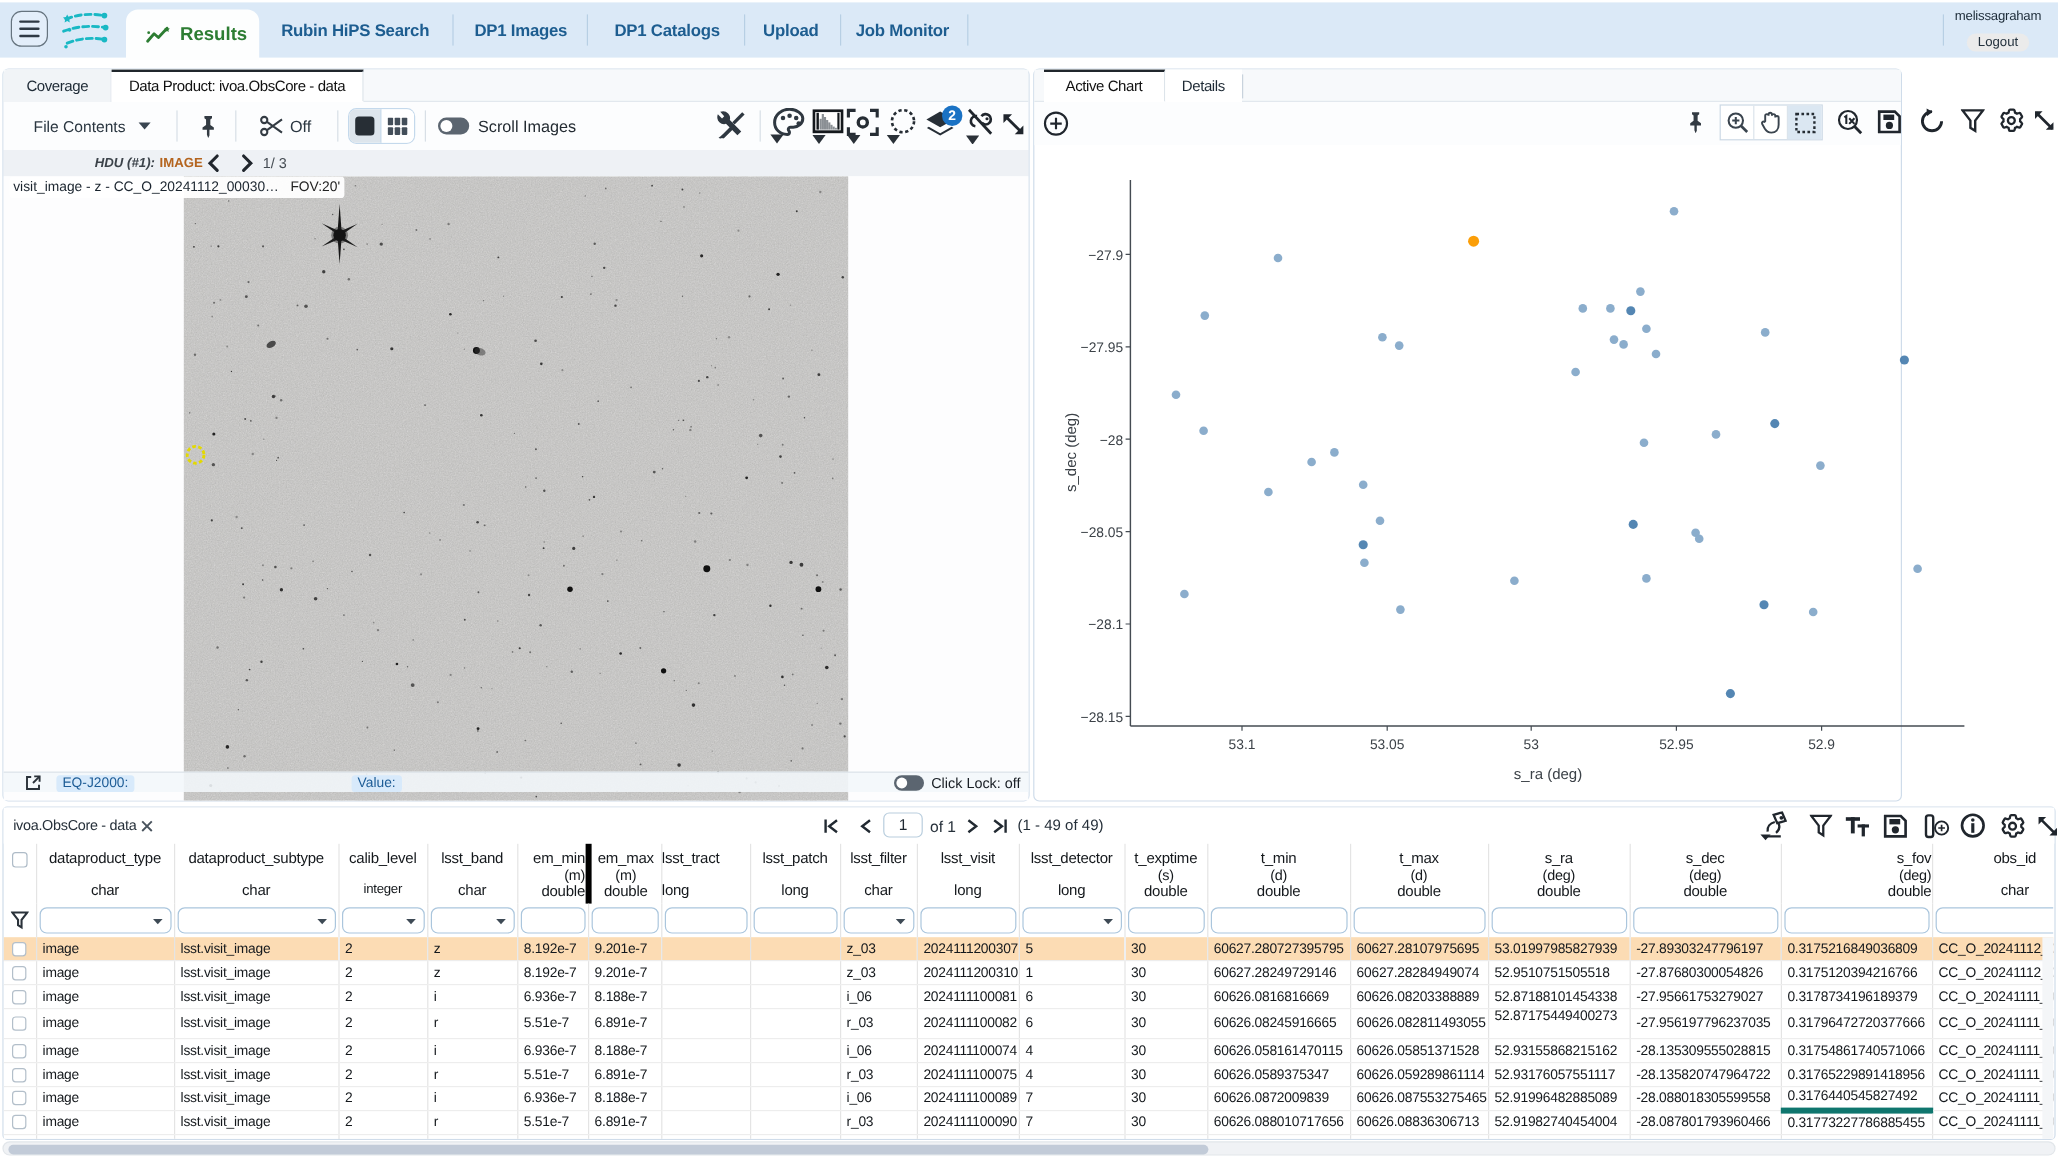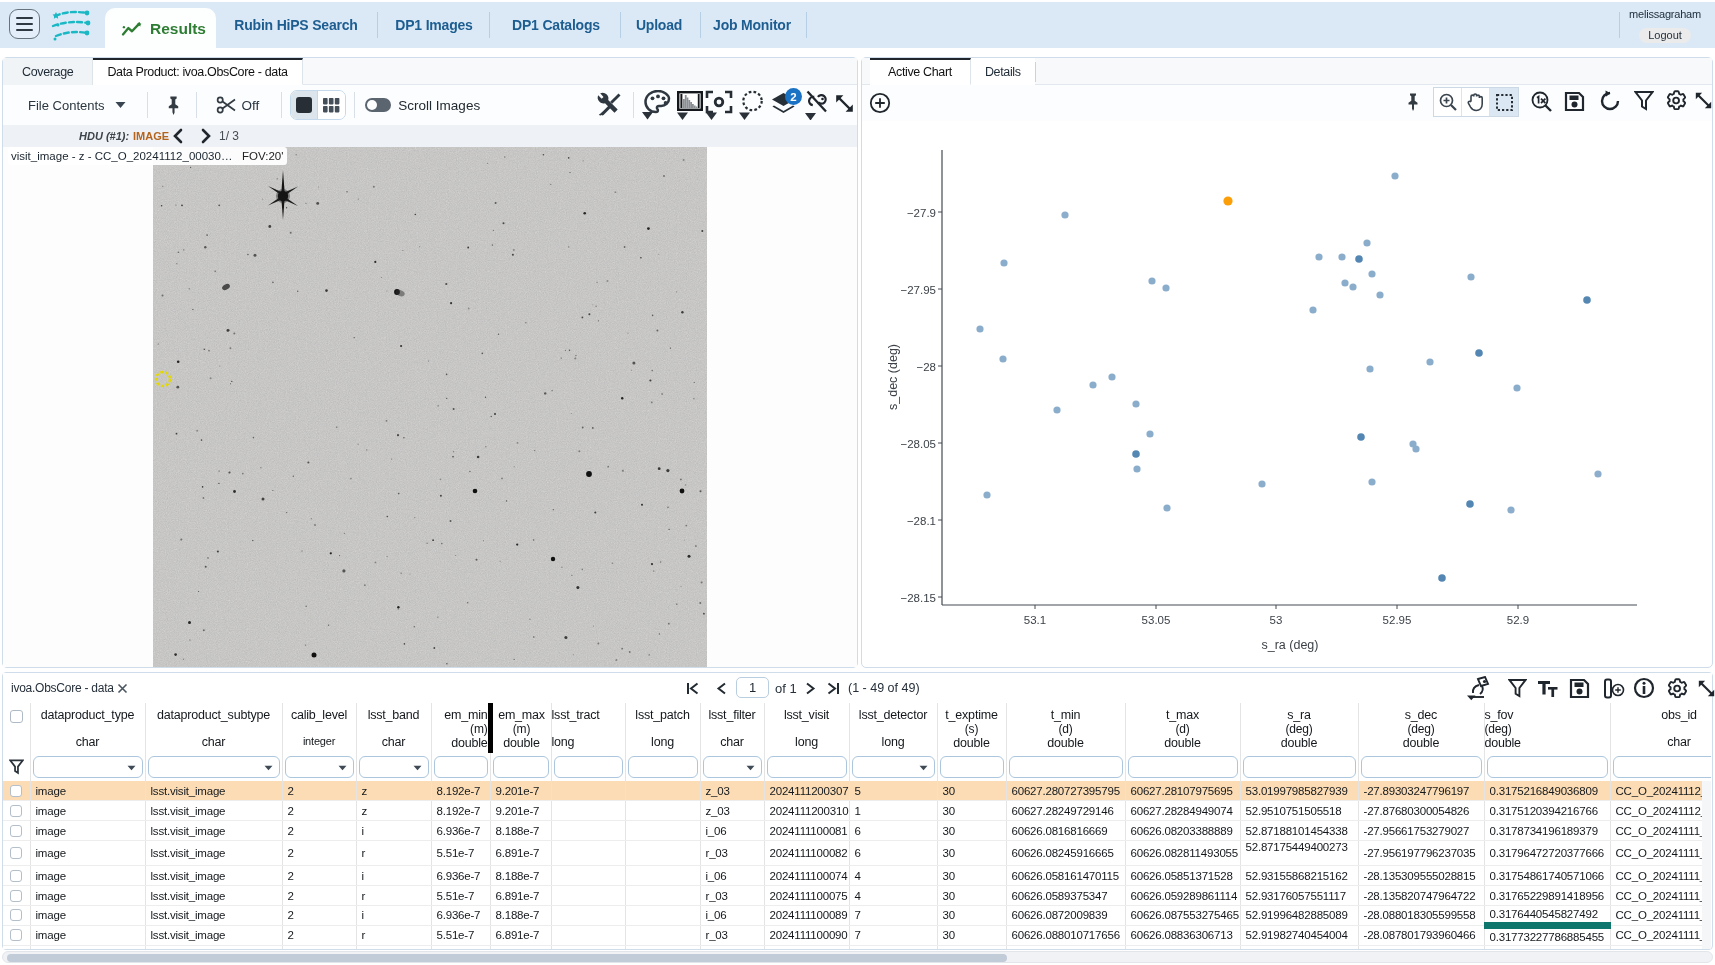--- a/index.html
+++ b/index.html
@@ -11,21 +11,21 @@
 #hamb div { position:absolute; left:6px; width:17px; height:2.4px; background:#2e3944; border-radius:1px; }
 .maintab { position:absolute; top:0; height:46px; font-size:14px; font-weight:700; color:#1d5d90; display:flex; align-items:center; justify-content:center; white-space:nowrap; letter-spacing:-0.2px; }
 .tabsep { position:absolute; top:10px; height:26px; width:1px; background:#b7cfe4; }
 #resultstab { position:absolute; left:105px; top:6px; width:111px; height:42px; background:#fdfefe; border-radius:10px 10px 0 0; display:flex; align-items:center; justify-content:center; gap:7px; color:#2d7d33; font-size:15.5px; font-weight:700; padding-left:6px; }
 #userbox { position:absolute; right:14px; top:6px; text-align:center; }
 #userbox .uname { font-size:11px; letter-spacing:-0.2px; color:#1c2b38; margin-bottom:5px; }
 #userbox .logout { display:inline-block; background:#ebebeb; border-radius:9px; padding:1.5px 9px; font-size:11px; color:#24323e; }
 
 .panel { position:absolute; background:#fff; border:1px solid #cfdcea; border-radius:5px; }
 #leftpanel { left:2px; top:57px; width:856px; height:611px; }
-#rightpanel { left:861px; top:57px; width:852px; height:611px; }
+#rightpanel { left:861px; top:57px; width:724px; height:611px; }
 #bottompanel { left:2px; top:672px; width:1711px; height:278px; border-radius:4px; }
 
 .ptabs { position:absolute; left:0; top:0; right:0; height:27px; background:#f7f9fb; border-bottom:1px solid #e2e8ee; display:flex; }
 .ptab { height:27px; padding:0 14px; display:flex; align-items:center; font-size:12.5px; letter-spacing:-0.35px; color:#1e2a35; background:#f1f4f7; border-right:1px solid #dde4ea; }
 .ptab.active { background:#fff; border-top:2.5px solid #20262c; border-bottom:1px solid #fff; color:#111; }
 
 #ltoolbar { position:absolute; left:0; top:27px; right:0; height:40px; background:#fcfdfe; display:flex; align-items:center; }
 .vsep { width:1px; height:26px; background:#d8dfe6; }
 #hdurow { position:absolute; left:0; top:67px; right:0; height:22px; background:#eef1f5; font-size:11px; color:#333; white-space:nowrap; }
 
@@ -492,20 +492,35 @@
   <circle cx="529" cy="345" r="2.4" fill="#101010"></circle>
   <circle cx="400" cy="413" r="2.2" fill="#101010"></circle>
 </svg>
 
 <svg class="abs" style="left:149px;top:221px" width="22" height="22" viewBox="0 0 22 22">
   <circle cx="11" cy="11" r="7" fill="none" stroke="#e3d900" stroke-width="2.4" stroke-dasharray="3 2"></circle>
 </svg>
 
 <div class="abs" style="left:5px;top:0;background:rgba(255,255,255,0.95);border-radius:3px;padding:3px 4px 3px 3px;font-size:11.5px;color:#1a242e;white-space:nowrap">visit_image - z - CC_O_20241112_00030…&nbsp;&nbsp; <span style="color:#222">FOV:20'</span></div>
 </div>
+  <div id="statusbar">
+<svg class="abs" style="left:17px;top:1px" width="15" height="15" viewBox="0 0 15 15">
+        <g stroke="#2a323a" stroke-width="1.6" fill="none">
+          <path d="M6 2.5 H2.5 V12.5 H12.5 V9"></path>
+          <path d="M8.5 2 H13 V6.5"></path>
+          <path d="M13 2 L7.5 7.5"></path>
+        </g>
+      </svg>
+<span class="abs" style="left:44px;top:1.5px;background:#d8eafb;border-radius:3px;padding:1px 5px;font-size:11.5px;color:#1d5c96">EQ-J2000:</span>
+<span class="abs" style="left:290px;top:1.5px;background:#d8eafb;border-radius:3px;padding:1px 5px;font-size:11.5px;color:#1d5c96">Value:</span>
+<div class="abs" style="left:742px;top:2px;width:25px;height:13px;background:#5b6570;border-radius:8px">
+        <div style="position:absolute;left:1.8px;top:1.8px;width:9.4px;height:9.4px;border-radius:50%;background:#fff"></div>
+      </div>
+<span class="abs" style="left:773px;top:1.5px;font-size:12px;color:#181e24;white-space:nowrap">Click Lock: off</span>
+</div>
 </div>
 
 <div class="panel" id="rightpanel">
   <div class="ptabs">
     <div class="ptab active" style="padding:0 18px;margin-left:8px">Active Chart</div>
     <div class="ptab" style="background:#fff;border-right:none">Details</div>
     <div style="width:1px;height:20px;background:#c9d3dd;margin-top:4px"></div>
   </div>
   <div id="rtoolbar">
     <svg class="abs" style="left:7px;top:7px" width="22" height="22" viewBox="0 0 22 22">
@@ -813,21 +828,21 @@
             <td style="border-right:1px solid #e4e4e4;text-align:center;vertical-align:top;padding-top:5px">
               <div style="font-size:12.5px;white-space:nowrap;overflow:hidden">s_ra</div>
               <div style="font-size:12px;margin-top:0px">(deg)</div>
               <div style="font-size:12.5px">double</div>
             </td>
             <td style="border-right:1px solid #e4e4e4;text-align:center;vertical-align:top;padding-top:5px">
               <div style="font-size:12.5px;white-space:nowrap;overflow:hidden">s_dec</div>
               <div style="font-size:12px;margin-top:0px">(deg)</div>
               <div style="font-size:12.5px">double</div>
             </td>
-            <td style="border-right:1px solid #e4e4e4;text-align:left;vertical-align:top;padding-top:5px">
+            <td style="border-right:1px solid #e4e4e4;text-align:right;vertical-align:top;padding-top:5px">
               <div style="font-size:12.5px;white-space:nowrap;overflow:hidden">s_fov</div>
               <div style="font-size:12px;margin-top:0px">(deg)</div>
               <div style="font-size:12.5px">double</div>
             </td>
             <td style="border-right:1px solid #e4e4e4;text-align:center;vertical-align:top;padding-top:5px">
               <div style="font-size:12.5px;white-space:nowrap;overflow:hidden">obs_id</div>
               <div style="height:13px"></div>
               <div style="font-size:12.5px">char</div>
             </td>
           </tr>
@@ -1067,21 +1082,21 @@
             <td style="border-right:1px solid #e4e4e4;border-bottom:1px solid #ededed;padding:0 0 0 5px;white-space:nowrap;overflow:hidden"></td>
             <td style="border-right:1px solid #e4e4e4;border-bottom:1px solid #ededed;padding:0 0 0 5px;white-space:nowrap;overflow:hidden"></td>
             <td style="border-right:1px solid #e4e4e4;border-bottom:1px solid #ededed;padding:0 0 0 5px;white-space:nowrap;overflow:hidden">i_06</td>
             <td style="border-right:1px solid #e4e4e4;border-bottom:1px solid #ededed;padding:0 0 0 5px;white-space:nowrap;overflow:hidden">2024111100089</td>
             <td style="border-right:1px solid #e4e4e4;border-bottom:1px solid #ededed;padding:0 0 0 5px;white-space:nowrap;overflow:hidden">7</td>
             <td style="border-right:1px solid #e4e4e4;border-bottom:1px solid #ededed;padding:0 0 0 5px;white-space:nowrap;overflow:hidden">30</td>
             <td style="border-right:1px solid #e4e4e4;border-bottom:1px solid #ededed;padding:0 0 0 5px;white-space:nowrap;overflow:hidden">60626.0872009839</td>
             <td style="border-right:1px solid #e4e4e4;border-bottom:1px solid #ededed;padding:0 0 0 5px;white-space:nowrap;overflow:hidden">60626.087553275465</td>
             <td style="border-right:1px solid #e4e4e4;border-bottom:1px solid #ededed;padding:0 0 0 5px;white-space:nowrap;overflow:hidden">52.91996482885089</td>
             <td style="border-right:1px solid #e4e4e4;border-bottom:1px solid #ededed;padding:0 0 0 5px;white-space:nowrap;overflow:hidden">-28.088018305599558</td>
-            <td style="border-right:1px solid #e4e4e4;border-bottom:7px solid #0f766e;padding:0 0 0 5px;white-space:nowrap;overflow:hidden">0.3176440545827492</td>
+            <td style="border-right:1px solid #e4e4e4;border-bottom:5px solid #0f766e;padding:0 0 0 5px;white-space:nowrap;overflow:hidden">0.3176440545827492</td>
             <td style="border-right:1px solid #e4e4e4;border-bottom:1px solid #ededed;padding:0 0 0 5px;white-space:nowrap;overflow:hidden">CC_O_20241111_0</td>
           </tr>
 <tr style="height:19.9px;background:#fff">
             <td style="border-right:1px solid #e4e4e4;border-bottom:1px solid #ededed">
               <div style="width:12px;height:12px;border:1px solid #b3bfca;border-radius:3px;margin:0 auto;background:#fff"></div>
             </td>
             <td style="border-right:1px solid #e4e4e4;border-bottom:1px solid #ededed;padding:0 0 0 5px;white-space:nowrap;overflow:hidden">image</td>
             <td style="border-right:1px solid #e4e4e4;border-bottom:1px solid #ededed;padding:0 0 0 5px;white-space:nowrap;overflow:hidden">lsst.visit_image</td>
             <td style="border-right:1px solid #e4e4e4;border-bottom:1px solid #ededed;padding:0 0 0 5px;white-space:nowrap;overflow:hidden">2</td>
             <td style="border-right:1px solid #e4e4e4;border-bottom:1px solid #ededed;padding:0 0 0 5px;white-space:nowrap;overflow:hidden">r</td>

